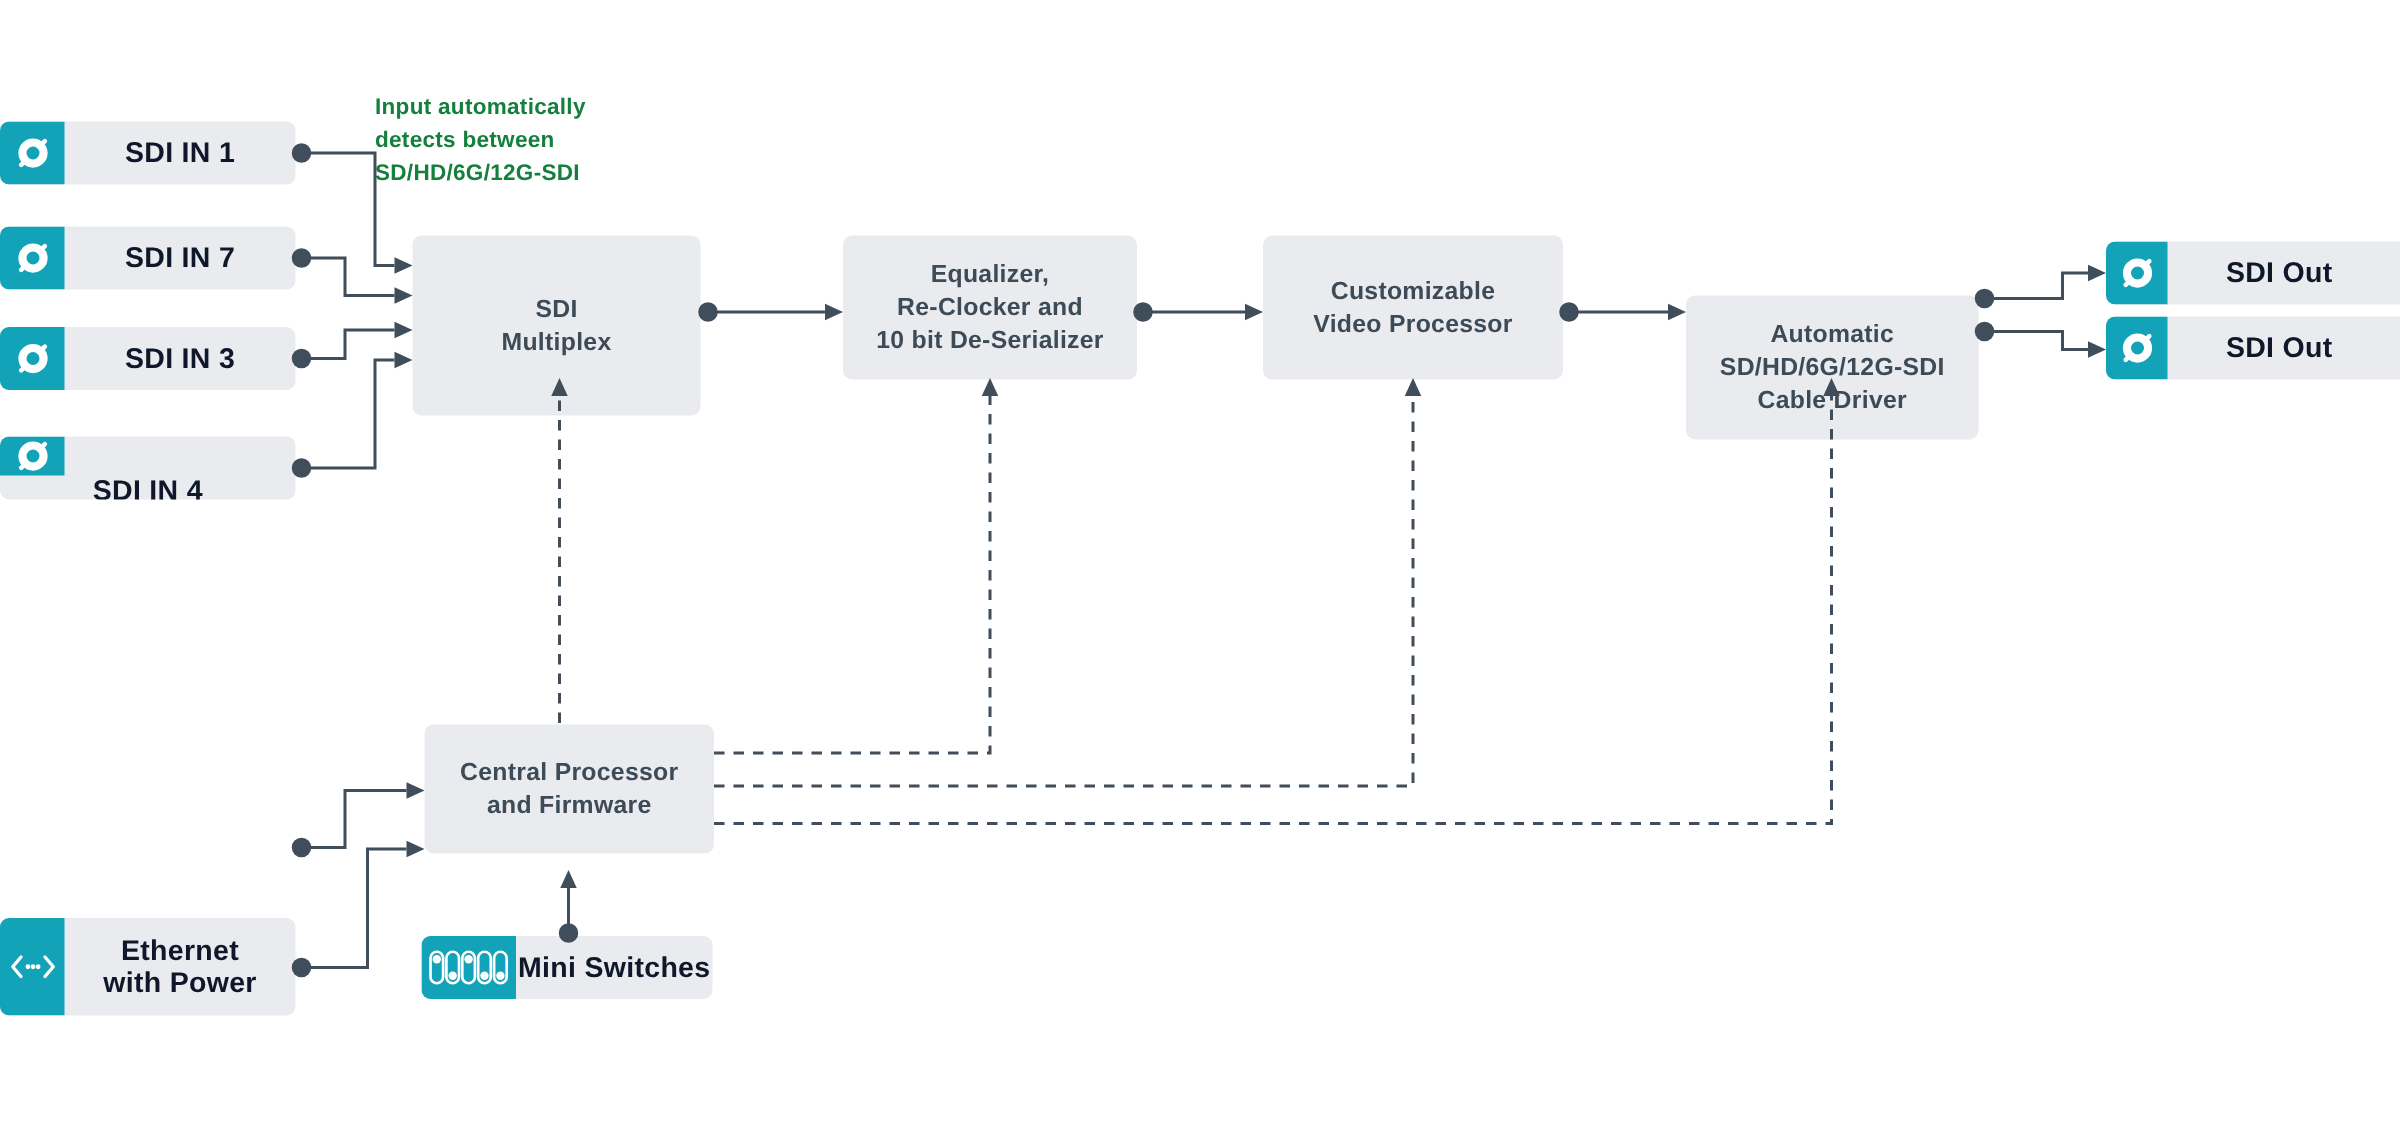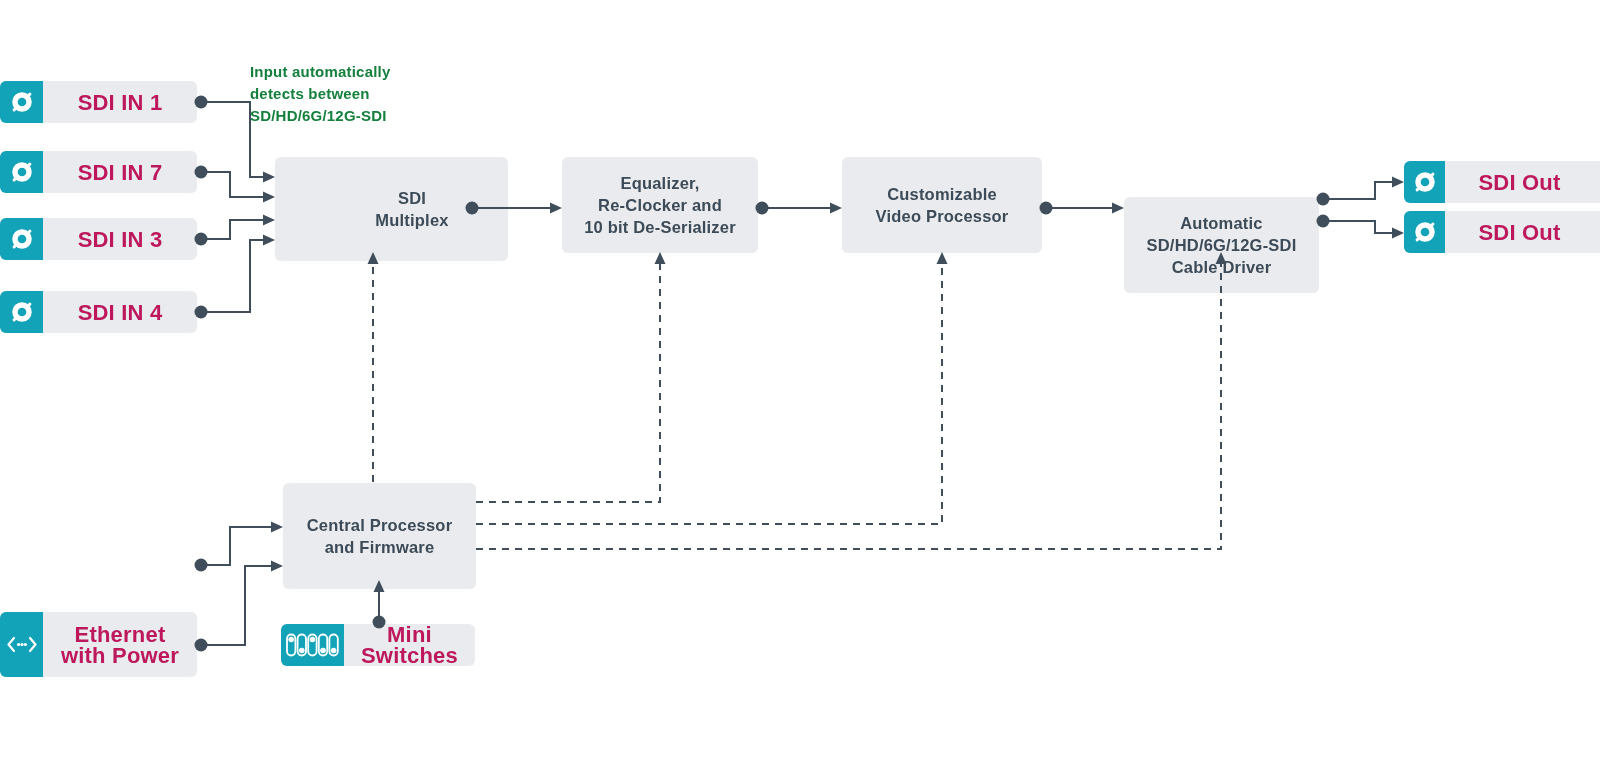--- a/index.html
+++ b/index.html
@@ -4,21 +4,21 @@
 <style>
   html,body{margin:0;padding:0;background:#fff;}
   .canvas{
     position:relative;width:1600px;height:758px;background:#fff;overflow:hidden;
     font-family:"Liberation Sans",sans-serif;-webkit-font-smoothing:antialiased;
   }
   .wires{position:absolute;left:0;top:0;z-index:3;pointer-events:none;}
   .pill{position:absolute;display:flex;background:#e9ebee;border-radius:6px;overflow:hidden;z-index:2;}
   .picon{background:#13a3b9;display:flex;align-items:center;justify-content:center;flex:0 0 auto;}
   .plabel{flex:1;display:flex;flex-direction:column;align-items:center;justify-content:center;
-    font-weight:700;color:#be185d;font-size:22px;letter-spacing:.2px;text-align:center;line-height:21px;}
+    font-weight:700;color:#0f172a;font-size:19px;letter-spacing:.2px;text-align:center;line-height:21px;}
   .block{position:absolute;background:#e9ebee;border-radius:6px;display:flex;flex-direction:column;
     align-items:center;justify-content:center;text-align:center;font-weight:700;color:#3c4b57;
     font-size:16.5px;letter-spacing:.2px;line-height:22px;z-index:2;}
   .note{position:absolute;text-align:left;font-weight:700;color:#15803d;font-size:15px;
     letter-spacing:.2px;line-height:22px;z-index:2;}
   .bl{display:block;}
 </style>
 </head>
 <body>
 
@@ -146,52 +146,52 @@
       <svg width="26" height="26" viewBox="0 0 24 24">
           <g transform="rotate(45 12 12)" fill="#fff">
             <circle cx="12" cy="12" r="6.5" fill="none" stroke="#fff" stroke-width="5"></circle>
             <rect x="10.6" y="0.3" width="2.8" height="4.6" rx="1.4"></rect>
             <rect x="10.6" y="19.1" width="2.8" height="4.6" rx="1.4"></rect>
           </g>
         </svg>
     </div>
     <div class="plabel">SDI IN 3</div>
   </div>
-  <div class="pill" style="left:0;top:291px;width:197px;height:42px;">
+  <div class="pill" style="left:0;top:291px;width:197px;height:42px;flex-direction:column;">
     <div class="picon" style="width:43px;">
       <svg width="26" height="26" viewBox="0 0 24 24">
           <g transform="rotate(45 12 12)" fill="#fff">
             <circle cx="12" cy="12" r="6.5" fill="none" stroke="#fff" stroke-width="5"></circle>
             <rect x="10.6" y="0.3" width="2.8" height="4.6" rx="1.4"></rect>
             <rect x="10.6" y="19.1" width="2.8" height="4.6" rx="1.4"></rect>
           </g>
         </svg>
     </div>
     <div class="plabel">SDI IN 4</div>
   </div>
 
-  <div class="block" style="left:275px;top:157px;width:192px;height:104px;padding-left:41px;">
+  <div class="block" style="left:275px;top:157px;width:192px;height:120px;">
     <span class="bl">SDI</span>
     <span class="bl">Multiplex</span>
   </div>
   <div class="block" style="left:562px;top:157px;width:196px;height:96px;">
     <span class="bl">Equalizer,</span>
     <span class="bl">Re-Clocker and</span>
     <span class="bl">10 bit De-Serializer</span>
   </div>
   <div class="block" style="left:842px;top:157px;width:200px;height:96px;">
     <span class="bl">Customizable</span>
     <span class="bl">Video Processor</span>
   </div>
   <div class="block" style="left:1124px;top:157px;width:195px;height:96px;margin-top:40px;">
     <span class="bl">Automatic</span>
     <span class="bl">SD/HD/6G/12G-SDI</span>
     <span class="bl">Cable Driver</span>
   </div>
-  <div class="block" style="left:283px;top:483px;width:193px;height:106px;">
+  <div class="block" style="left:283px;top:483px;width:193px;height:86px;">
     <span class="bl">Central Processor</span>
     <span class="bl">and Firmware</span>
   </div>
 
   <div class="pill" style="left:1404px;top:161px;width:210px;height:42px;">
     <div class="picon" style="width:41px;">
       <svg width="26" height="26" viewBox="0 0 24 24">
           <g transform="rotate(45 12 12)" fill="#fff">
             <circle cx="12" cy="12" r="6.5" fill="none" stroke="#fff" stroke-width="5"></circle>
             <rect x="10.6" y="0.3" width="2.8" height="4.6" rx="1.4"></rect>

